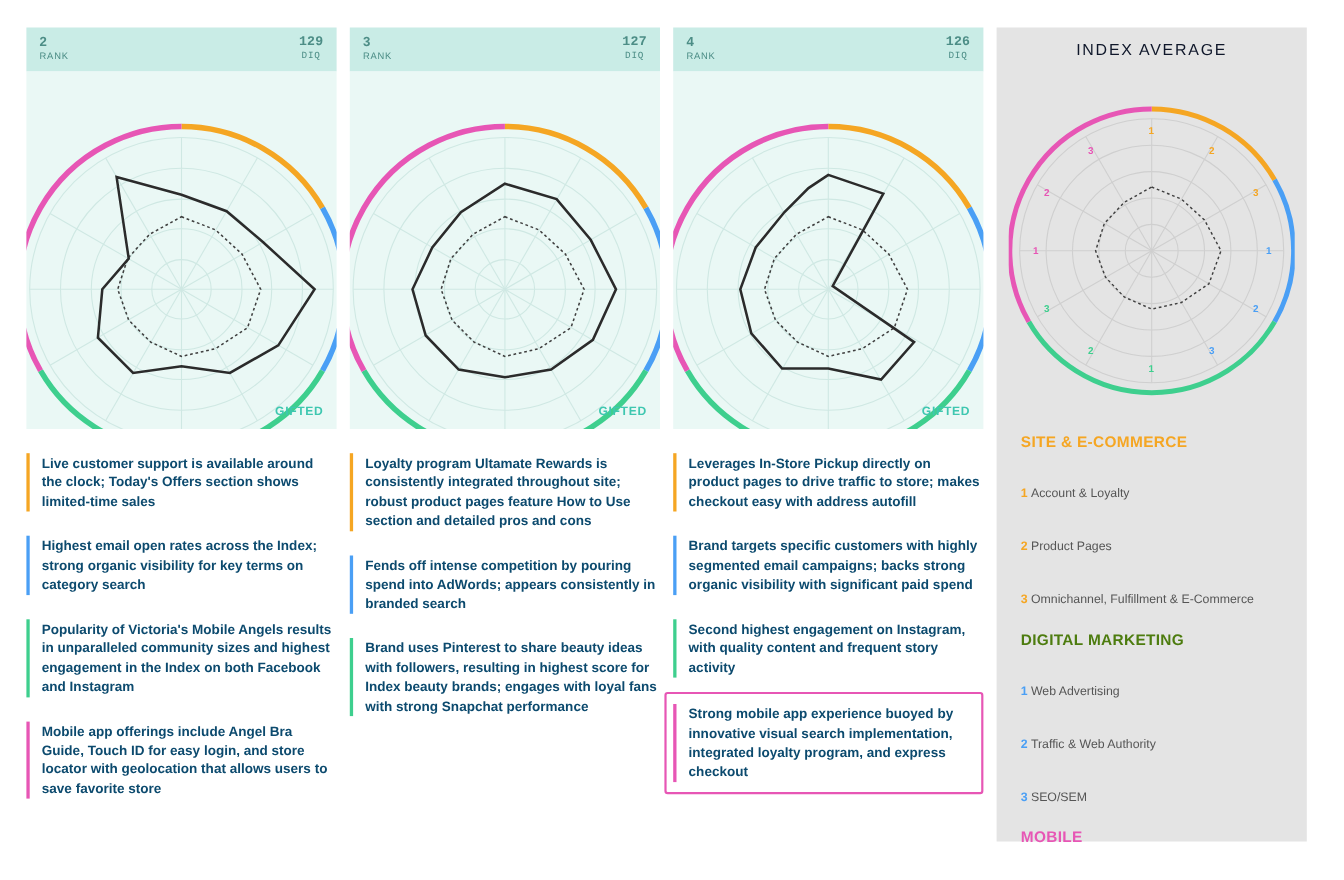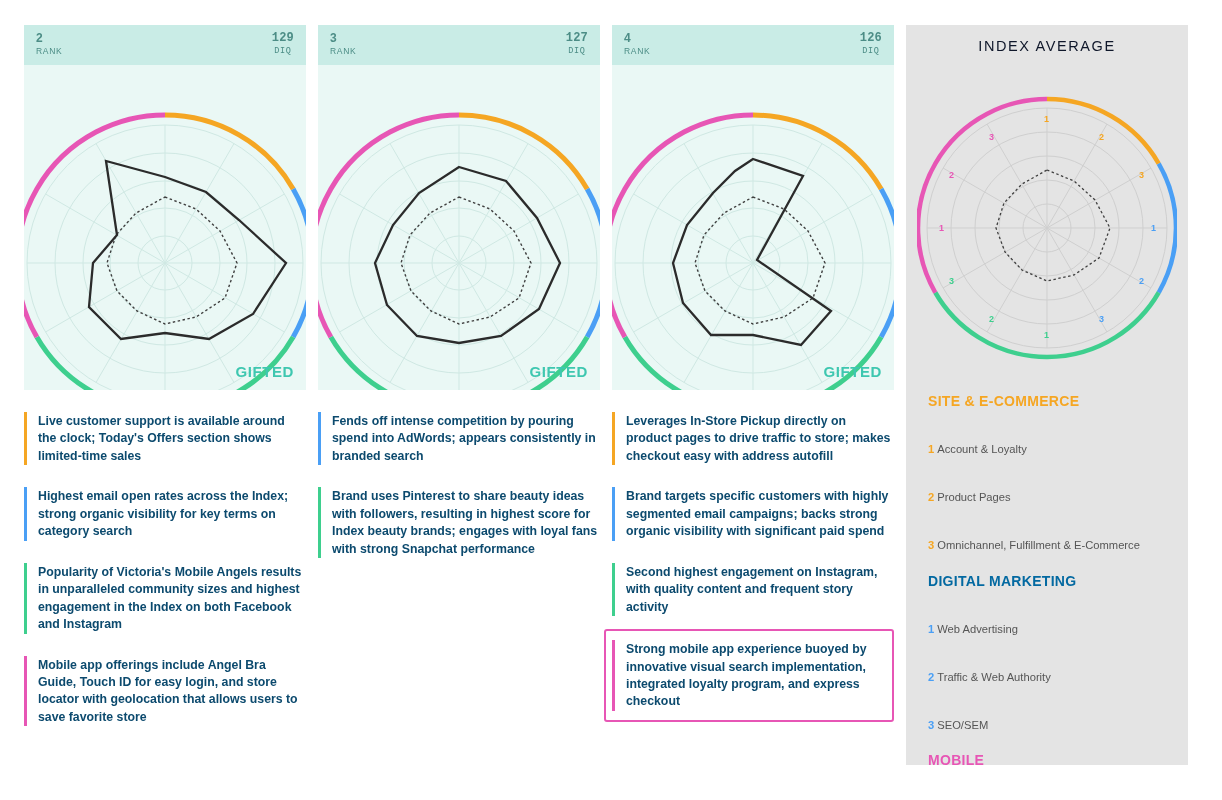--- a/index.html
+++ b/index.html
@@ -61,21 +61,21 @@
   .radar-wrap {
     height: 325px;
     background: #eaf8f5;
     position: relative;
   }
   .radar-wrap svg { display: block; }
   .gifted {
     position: absolute;
     right: 12px;
     bottom: 10px;
-    font-size: 15px;
+    font-size: 11px;
     font-weight: bold;
     letter-spacing: .6px;
     color: #3ec7b0;
   }
   
   .bullets {
     margin-top: 22px;
   }
   .bullet {
     display: flex;
@@ -257,20 +257,24 @@
               <path d="M 128.17 74 A 148 148 0 0 1 -128.17 74" stroke="#3ecf8e"></path>
               <path d="M -128.17 74 A 148 148 0 0 1 0 -148" stroke="#e756b5"></path>
             </g>
             <polygon points="0,-66 31,-54 55,-32 72,0 60,35 31,54 0,61 -28,48 -48,28 -58,0 -49,-28 -29,-50" fill="none" stroke="#3f3f3f" stroke-width="1.4" stroke-dasharray="2.5,2.5"></polygon>
             <polygon points="0,-96 47,-82 78,-45 101,0 80,46 42,73 0,80 -42,73 -72,42 -84,0 -66,-38 -40,-70" fill="none" stroke="#2b2b2b" stroke-width="2.3"></polygon>
           </g>
         </svg>
         <div class="gifted">GIFTED</div>
       </div>
       <div class="bullets">
+        <div class="bullet">
+          <div class="bar" style="background:#f5a623"></div>
+          <div class="txt">Loyalty program Ultamate Rewards is consistently integrated throughout site; robust product pages feature How to Use section and detailed pros and cons</div>
+        </div>
         <div class="bullet">
           <div class="bar" style="background:#4a9ff5"></div>
           <div class="txt">Fends off intense competition by pouring spend into AdWords; appears consistently in branded search</div>
         </div>
         <div class="bullet">
           <div class="bar" style="background:#3ecf8e"></div>
           <div class="txt">Brand uses Pinterest to share beauty ideas with followers, resulting in highest score for Index beauty brands; engages with loyal fans with strong Snapchat performance</div>
         </div>
       </div>
     </div>
@@ -389,21 +393,21 @@
         </svg>
       </div>
       <div class="legend">
         <div class="legend-group">
           <div class="legend-head" style="color:#f5a623">SITE &amp; E-COMMERCE</div>
           <div class="legend-item"><span class="n" style="color:#f5a623">1</span><span>Account &amp; Loyalty</span></div>
           <div class="legend-item"><span class="n" style="color:#f5a623">2</span><span>Product Pages</span></div>
           <div class="legend-item"><span class="n" style="color:#f5a623">3</span><span>Omnichannel, Fulfillment &amp; E-Commerce</span></div>
         </div>
         <div class="legend-group">
-          <div class="legend-head" style="color:#0369a1">DIGITAL MARKETING</div>
+          <div class="legend-head" style="color:#4d7c0f">DIGITAL MARKETING</div>
           <div class="legend-item"><span class="n" style="color:#4a9ff5">1</span><span>Web Advertising</span></div>
           <div class="legend-item"><span class="n" style="color:#4a9ff5">2</span><span>Traffic &amp; Web Authority</span></div>
           <div class="legend-item"><span class="n" style="color:#4a9ff5">3</span><span>SEO/SEM</span></div>
         </div>
         <div class="legend-group">
           <div class="legend-head" style="color:#e756b5">MOBILE</div>
           <div class="legend-item"><span class="n" style="color:#e756b5">1</span><span>Mobile Site</span></div>
           <div class="legend-item"><span class="n" style="color:#e756b5">2</span><span>Mobile Search</span></div>
           <div class="legend-item"><span class="n" style="color:#e756b5">3</span><span>Mobile Advertising</span></div>
         </div>

